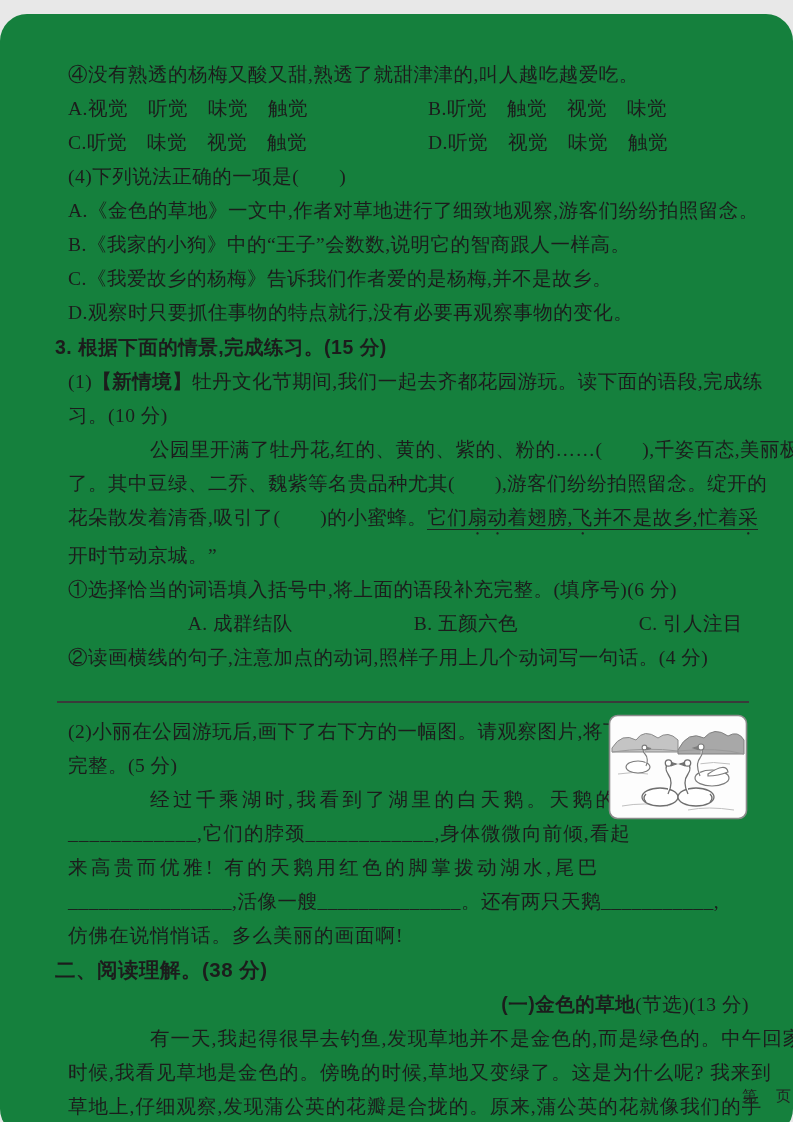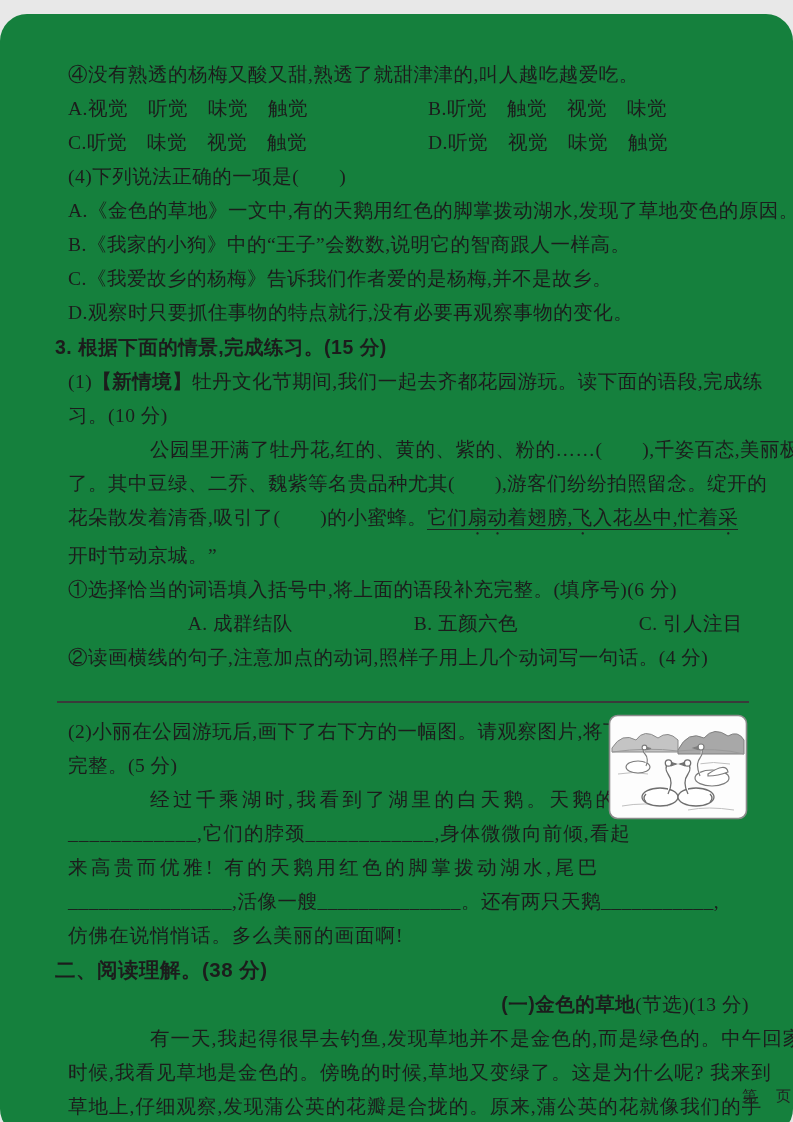--- a/index.html
+++ b/index.html
@@ -80,32 +80,32 @@
     <div class="line ind opt-row">
       <span class="cell">A.视觉　听觉　味觉　触觉</span>
       <span class="cell">B.听觉　触觉　视觉　味觉</span>
     </div>
     <div class="line ind opt-row">
       <span class="cell">C.听觉　味觉　视觉　触觉</span>
       <span class="cell">D.听觉　视觉　味觉　触觉</span>
     </div>
 
     <div class="line ind">(4)下列说法正确的一项是(　　)</div>
-    <div class="line ind">A.《金色的草地》一文中,有的天鹅用红色的脚掌拨动湖水,发现了草地变色的原因。</div>
+    <div class="line ind">A.《金色的草地》一文中,作者对草地进行了细致地观察,游客们纷纷拍照留念。</div>
     <div class="line ind">B.《我家的小狗》中的“王子”会数数,说明它的智商跟人一样高。</div>
     <div class="line ind">C.《我爱故乡的杨梅》告诉我们作者爱的是杨梅,并不是故乡。</div>
     <div class="line ind">D.观察时只要抓住事物的特点就行,没有必要再观察事物的变化。</div>
 
     <div class="line hei">3. 根据下面的情景,完成练习。(15 分)</div>
     <div class="line ind"><span>(1)</span><span class="boldtag">【新情境】</span><span>牡丹文化节期间,我们一起去齐都花园游玩。读下面的语段,完成练</span></div>
     <div class="line ind">习。(10 分)</div>
 
     <div class="line pind">公园里开满了牡丹花,红的、黄的、紫的、粉的……(　　),千姿百态,美丽极</div>
     <div class="line ind">了。其中豆绿、二乔、魏紫等名贵品种尤其(　　),游客们纷纷拍照留念。绽开的</div>
-    <div class="line ind"><span>花朵散发着清香,吸引了(　　)的小蜜蜂。</span><span class="ul"><span>它们</span><span class="dot">扇动</span><span>着翅膀,</span><span class="dot">飞</span><span>入花丛中,忙着</span><span class="dot">采</span></span></div>
+    <div class="line ind"><span>花朵散发着清香,吸引了(　　)的小蜜蜂。</span><span class="ul"><span>它们</span><span class="dot">扇动</span><span>着翅膀,</span><span class="dot">飞</span><span>并不是故乡,忙着</span><span class="dot">采</span></span></div>
     <div class="line ind">开时节动京城。”</div>
 
     <div class="line ind">①选择恰当的词语填入括号中,将上面的语段补充完整。(填序号)(6 分)</div>
     <div class="line ind opt-row3">
       <span class="cell">A. 成群结队</span>
       <span class="cell">B. 五颜六色</span>
       <span class="cell">C. 引人注目</span>
     </div>
 
     <div class="line ind">②读画横线的句子,注意加点的动词,照样子用上几个动词写一句话。(4 分)</div>

